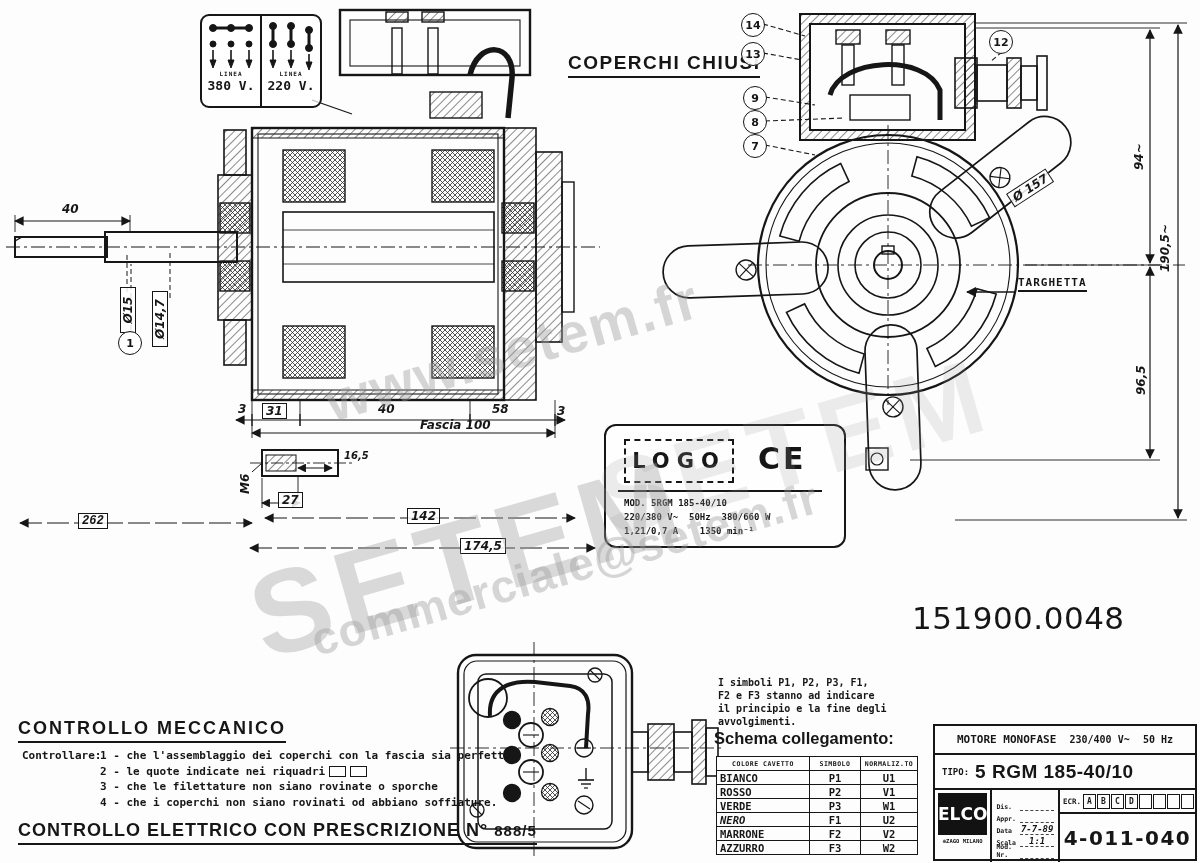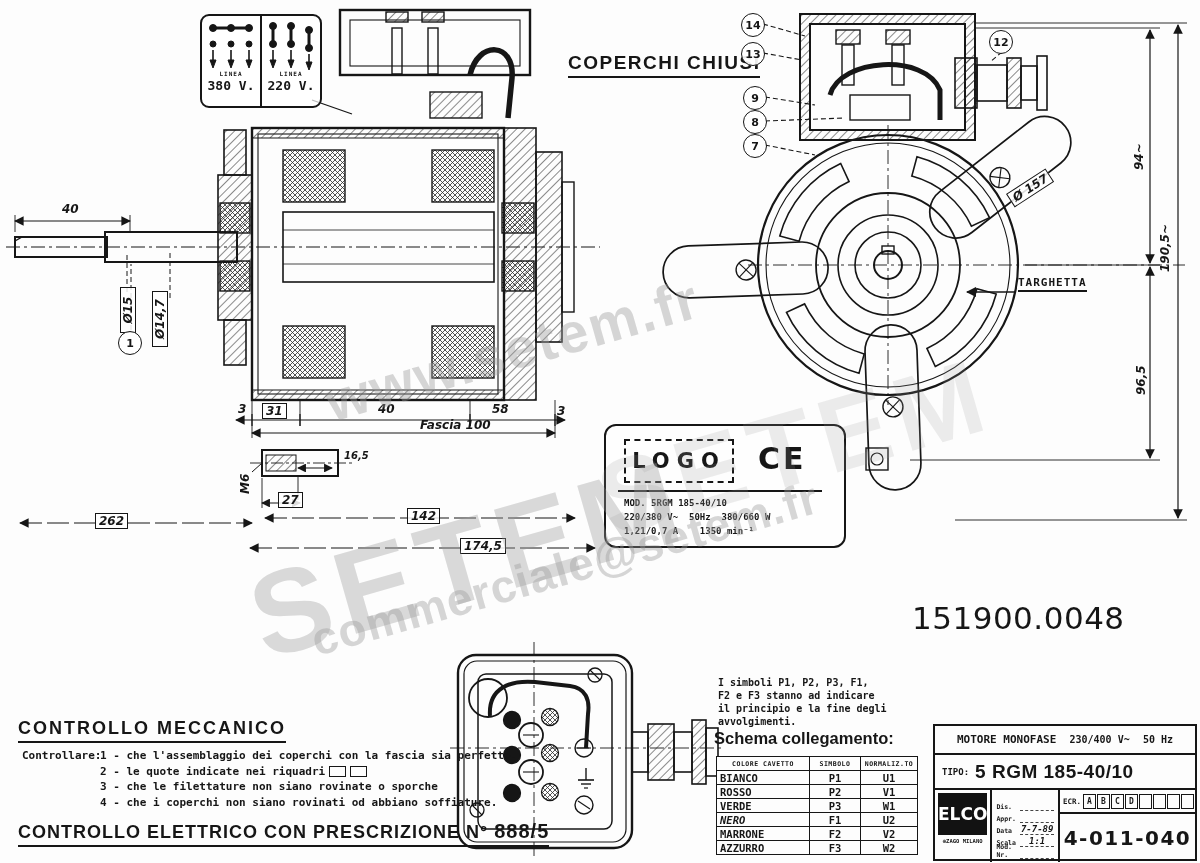--- a/index.html
+++ b/index.html
@@ -344,21 +344,21 @@
   <div class="callout" style="left:118px;top:331px;">1</div>
   <div class="dim" style="left:238px;top:402px;">3</div>
   <div class="dim dimbox" style="left:262px;top:403px;">31</div>
   <div class="dim" style="left:378px;top:402px;">40</div>
   <div class="dim" style="left:492px;top:402px;">58</div>
   <div class="dim" style="left:557px;top:404px;">3</div>
   <div class="dim" style="left:420px;top:418px;">Fascia 100</div>
   <div class="dim" style="left:297px;top:450px;font-size:10px;padding-left:47px;">16,5</div>
   <div class="dim dimbox" style="left:278px;top:492px;">27</div>
   <div class="dim rot" style="left:238px;top:494px;">M6</div>
-  <div class="dim dimbox" style="left:95px;top:513px;">262</div>
+  <div class="dim dimbox" style="left:78px;top:513px;font-family:Liberation Mono, monospace;">262</div>
   <div class="dim dimbox" style="left:407px;top:508px;">142</div>
   <div class="dim dimbox" style="left:460px;top:538px;">174,5</div>
 
   <div class="callout" style="left:741px;top:13px;">14</div>
   <div class="callout" style="left:741px;top:42px;">13</div>
   <div class="callout" style="left:743px;top:86px;">9</div>
   <div class="callout" style="left:743px;top:110px;">8</div>
   <div class="callout" style="left:743px;top:134px;">7</div>
   <div class="callout" style="left:989px;top:30px;">12</div>
   <div class="dim rot" style="left:1132px;top:170px;">94~</div>
@@ -381,21 +381,21 @@
   <div class="abs h-underline" style="left:18px;top:718px;font:bold 18px 'Liberation Sans',sans-serif;letter-spacing:2px;z-index:20;">CONTROLLO MECCANICO</div>
   <div class="abs tw" style="left:22px;top:749px;font-size:11px;z-index:20;">Controllare:</div>
   <div class="abs" style="left:100px;top:748px;z-index:20;">
     <div class="citem"><span>1 - che l'assemblaggio dei coperchi con la fascia sia perfetto.</span></div>
     <div class="citem"><span>2 - le quote indicate nei riquadri</span><span class="riq"></span><span class="riq"></span></div>
     <div class="citem"><span>3 - che le filettature non siano rovinate o sporche</span></div>
     <div class="citem"><span>4 - che i coperchi non siano rovinati od abbiano soffiature.</span></div>
   </div>
   <div class="abs h-underline" style="left:18px;top:820px;font:bold 18px 'Liberation Sans',sans-serif;letter-spacing:1px;z-index:20;">
     <span>CONTROLLO ELETTRICO CON PRESCRIZIONE N°</span>
-    <span style="font-size:20px;">888/5</span>
+    <span style="font-size:15px;">888/5</span>
   </div>
 
   <div class="abs" style="left:718px;top:676px;font:bold 10px 'DejaVu Sans Mono',monospace;line-height:13px;z-index:20;">
     <div>I simboli P1, P2, P3, F1,</div>
     <div>F2 e F3 stanno ad indicare</div>
     <div>il principio e la fine degli</div>
     <div>avvolgimenti.</div>
   </div>
   <div class="abs" style="left:714px;top:729px;font:600 16.5px 'Liberation Sans',sans-serif;z-index:20;">Schema collegamento:</div>
   <table class="schema">

